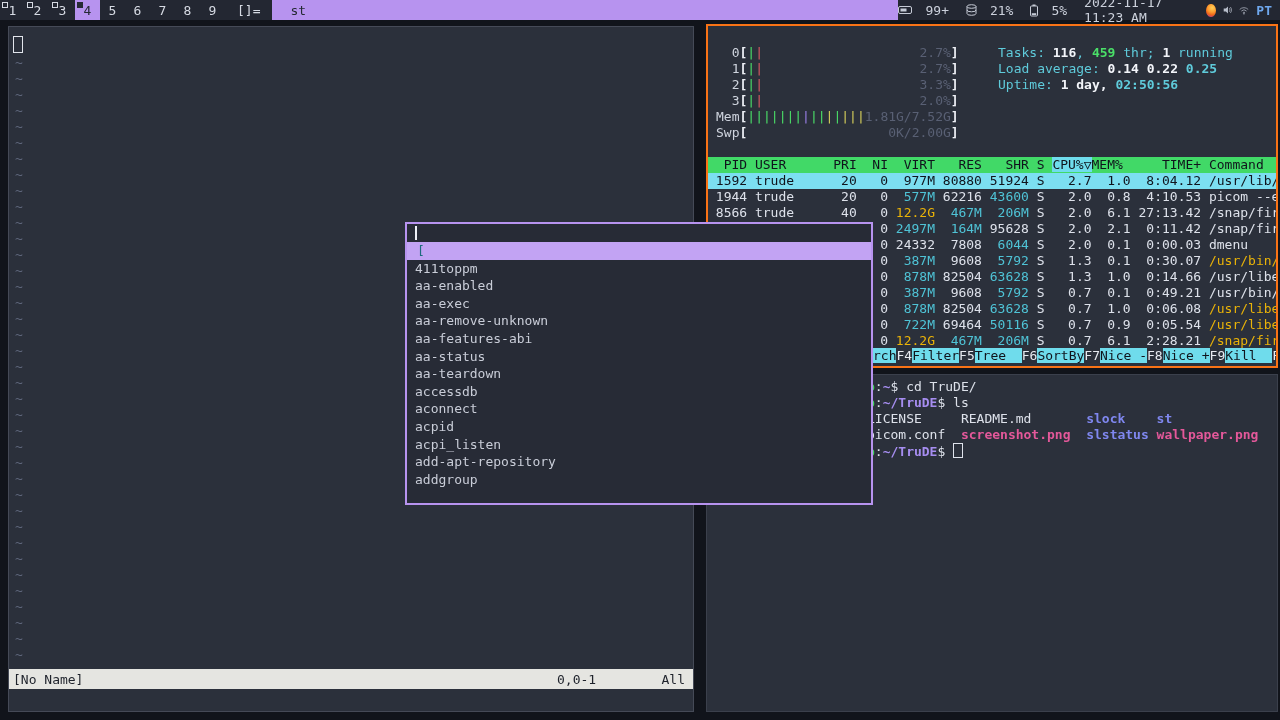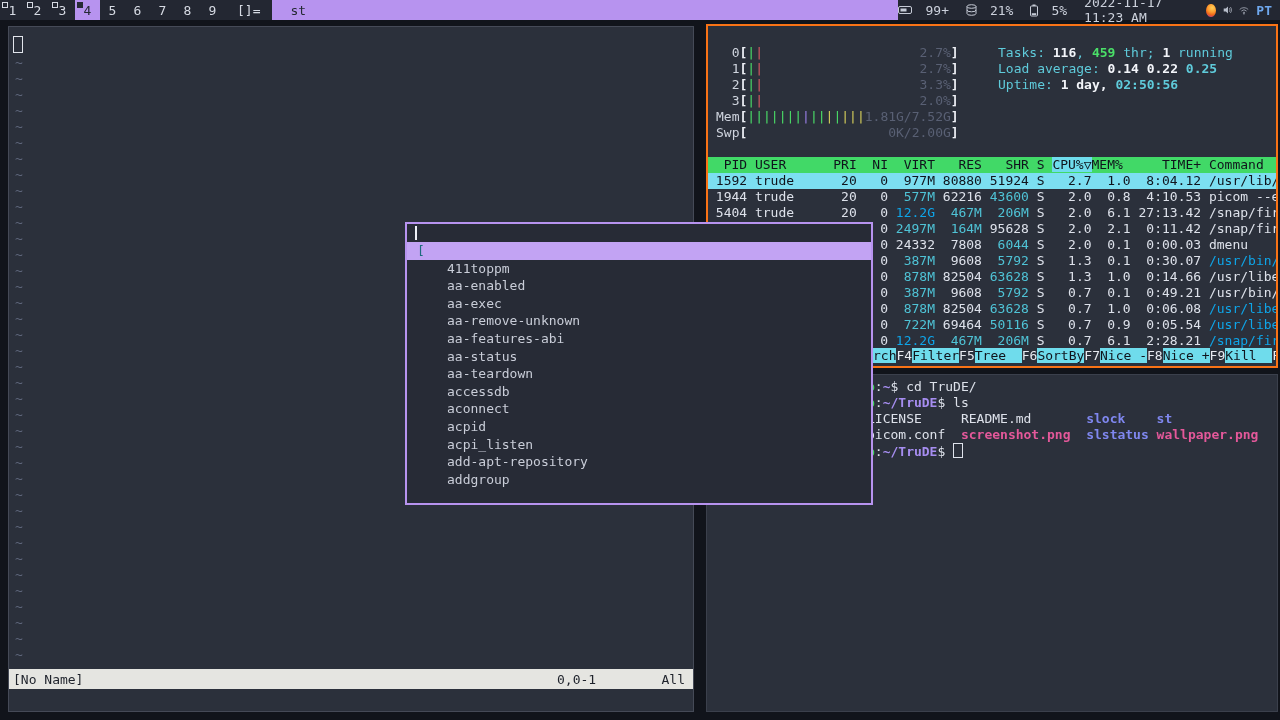--- a/index.html
+++ b/index.html
@@ -22,21 +22,21 @@
   #status svg{display:block;}
   .ffx{width:13px;height:13px;border-radius:50%;background:radial-gradient(circle at 62% 30%,#ffd056 0%,#ff9a2e 40%,#ef6318 65%,#9b30c9 100%);}
   .kbd{color:#6fa8ef;font-weight:bold;}
   
   .line{height:16px;line-height:16px;white-space:pre;}
   .line span{white-space:pre;}
   .sg-w{color:#dde1ea}
   .sg-wb{color:#f3f5fa;font-weight:bold}
   .sg-cy{color:#5fcbdb}
   .sg-cyb{color:#5fcbdb;font-weight:bold}
-  .sg-g{color:#0ea5e9}
+  .sg-g{color:#eab308}
   .sg-gb{color:#4ade68;font-weight:bold}
   .sg-t{color:#4fc3d6}
   .sg-dim{color:#596074}
   .sg-mlab{color:#cfd4de}
   .sg-mbr{color:#eef0f6;font-weight:bold}
   .sg-bg{color:#4ade68}.sg-brd{color:#d95763}.sg-bv{color:#9a7fe8}.sg-by{color:#d3cc5a}
   .sg-h{background:#41d967;color:#10141c}
   .sg-hs{background:#6fdcec;color:#10141c}
   .sg-fl{background:#6fdcec;color:#10141c}
   .sg-fk{color:#e7eaf1}
@@ -65,21 +65,21 @@
   #htop-rows{position:absolute;left:0;top:147px;width:100%;}
   #htop-fkeys{position:absolute;left:165px;bottom:2px;}
   
   #term-window{position:absolute;left:706px;top:374px;width:572px;height:338px;background:#2b303b;border:1px solid #3b404c;box-sizing:border-box;}
   #term-lines{position:absolute;left:160px;top:4px;}
   
   #launcher{position:absolute;left:405px;top:222px;width:468px;height:283px;background:#272b36;border:2px solid #b793ef;box-sizing:border-box;z-index:50;}
   #launcher-input{position:relative;height:18px;}
   #launcher-caret{position:absolute;left:8px;top:2px;width:2px;height:14px;background:#eef0f6;}
   #launcher-selected{height:17.6px;line-height:17.6px;background:#c2a3f3;color:#1d6b7d;padding-left:10px;white-space:pre;}
-  .pitem{height:17.6px;line-height:17.6px;color:#c9cdd8;padding-left:8px;white-space:pre;margin-left:32px;}
+  .pitem{height:17.6px;line-height:17.6px;color:#c9cdd8;padding-left:8px;white-space:pre;}
 </style>
 </head>
 <body>
 
 <div id="topbar">
   <div id="tags">
       <div class="tag">
         <span class="sq"></span>
         <span>1</span>
       </div>
@@ -212,21 +212,21 @@
         <div class="line"><span class="sg-cy">Tasks: </span><span class="sg-wb">116</span><span class="sg-cy">, </span><span class="sg-gb">459</span><span class="sg-cy"> thr; </span><span class="sg-wb">1</span><span class="sg-cy"> running</span></div>
         <div class="line"><span class="sg-cy">Load average: </span><span class="sg-wb">0.14 </span><span class="sg-wb">0.22 </span><span class="sg-cyb">0.25</span></div>
         <div class="line"><span class="sg-cy">Uptime: </span><span class="sg-wb">1 day, </span><span class="sg-cyb">02:50:56</span></div>
       </div>
     <div id="htop-header">
         <div class="line hdr"><span class="sg-h">  PID USER      PRI  NI  VIRT   RES   SHR S </span><span class="sg-hs">CPU%▽</span><span class="sg-h">MEM%     TIME+ Command</span></div>
       </div>
     <div id="htop-rows">
         <div class="line sel"><span class="sg-w"> 1592 trude      20   0  977M 80880 51924 S   2.7  1.0  8:04.12 /usr/lib/</span></div>
         <div class="line"><span class="sg-w"> 1944 trude      20   0 </span><span class="sg-t"> 577M</span><span class="sg-w"> 62216 </span><span class="sg-t">43600</span><span class="sg-w"> S   2.0  0.8  4:10.53 picom --e</span></div>
-        <div class="line"><span class="sg-w"> 5404 trude      20   0 </span><span class="sg-g">12.2G</span><span class="sg-w"> </span><span class="sg-t"> 467M</span><span class="sg-w"> </span><span class="sg-t"> 206M</span><span class="sg-w"> S   2.0  6.1 27:13.42 /snap/fir</span></div>
+        <div class="line"><span class="sg-w"> 8566 trude      40   0 </span><span class="sg-g">12.2G</span><span class="sg-w"> </span><span class="sg-t"> 467M</span><span class="sg-w"> </span><span class="sg-t"> 206M</span><span class="sg-w"> S   2.0  6.1 27:13.42 /snap/fir</span></div>
         <div class="line"><span class="sg-w">                      0 </span><span class="sg-t">2497M</span><span class="sg-w"> </span><span class="sg-t"> 164M</span><span class="sg-w"> 95628 S   2.0  2.1  0:11.42 /snap/fir</span></div>
         <div class="line"><span class="sg-w">                      0 24332  7808 </span><span class="sg-t"> 6044</span><span class="sg-w"> S   2.0  0.1  0:00.03 dmenu</span></div>
         <div class="line"><span class="sg-w">                      0 </span><span class="sg-t"> 387M</span><span class="sg-w">  9608 </span><span class="sg-t"> 5792</span><span class="sg-w"> S   1.3  0.1  0:30.07 </span><span class="sg-g">/usr/bin/</span></div>
         <div class="line"><span class="sg-w">                      0 </span><span class="sg-t"> 878M</span><span class="sg-w"> 82504 </span><span class="sg-t">63628</span><span class="sg-w"> S   1.3  1.0  0:14.66 /usr/libe</span></div>
         <div class="line"><span class="sg-w">                      0 </span><span class="sg-t"> 387M</span><span class="sg-w">  9608 </span><span class="sg-t"> 5792</span><span class="sg-w"> S   0.7  0.1  0:49.21 /usr/bin/</span></div>
         <div class="line"><span class="sg-w">                      0 </span><span class="sg-t"> 878M</span><span class="sg-w"> 82504 </span><span class="sg-t">63628</span><span class="sg-w"> S   0.7  1.0  0:06.08 </span><span class="sg-g">/usr/libe</span></div>
         <div class="line"><span class="sg-w">                      0 </span><span class="sg-t"> 722M</span><span class="sg-w"> 69464 </span><span class="sg-t">50116</span><span class="sg-w"> S   0.7  0.9  0:05.54 </span><span class="sg-g">/usr/libe</span></div>
         <div class="line"><span class="sg-w">                      0 </span><span class="sg-g">12.2G</span><span class="sg-w"> </span><span class="sg-t"> 467M</span><span class="sg-w"> </span><span class="sg-t"> 206M</span><span class="sg-w"> S   0.7  6.1  2:28.21 </span><span class="sg-g">/snap/fir</span></div>
       </div>
     <div id="htop-fkeys">

